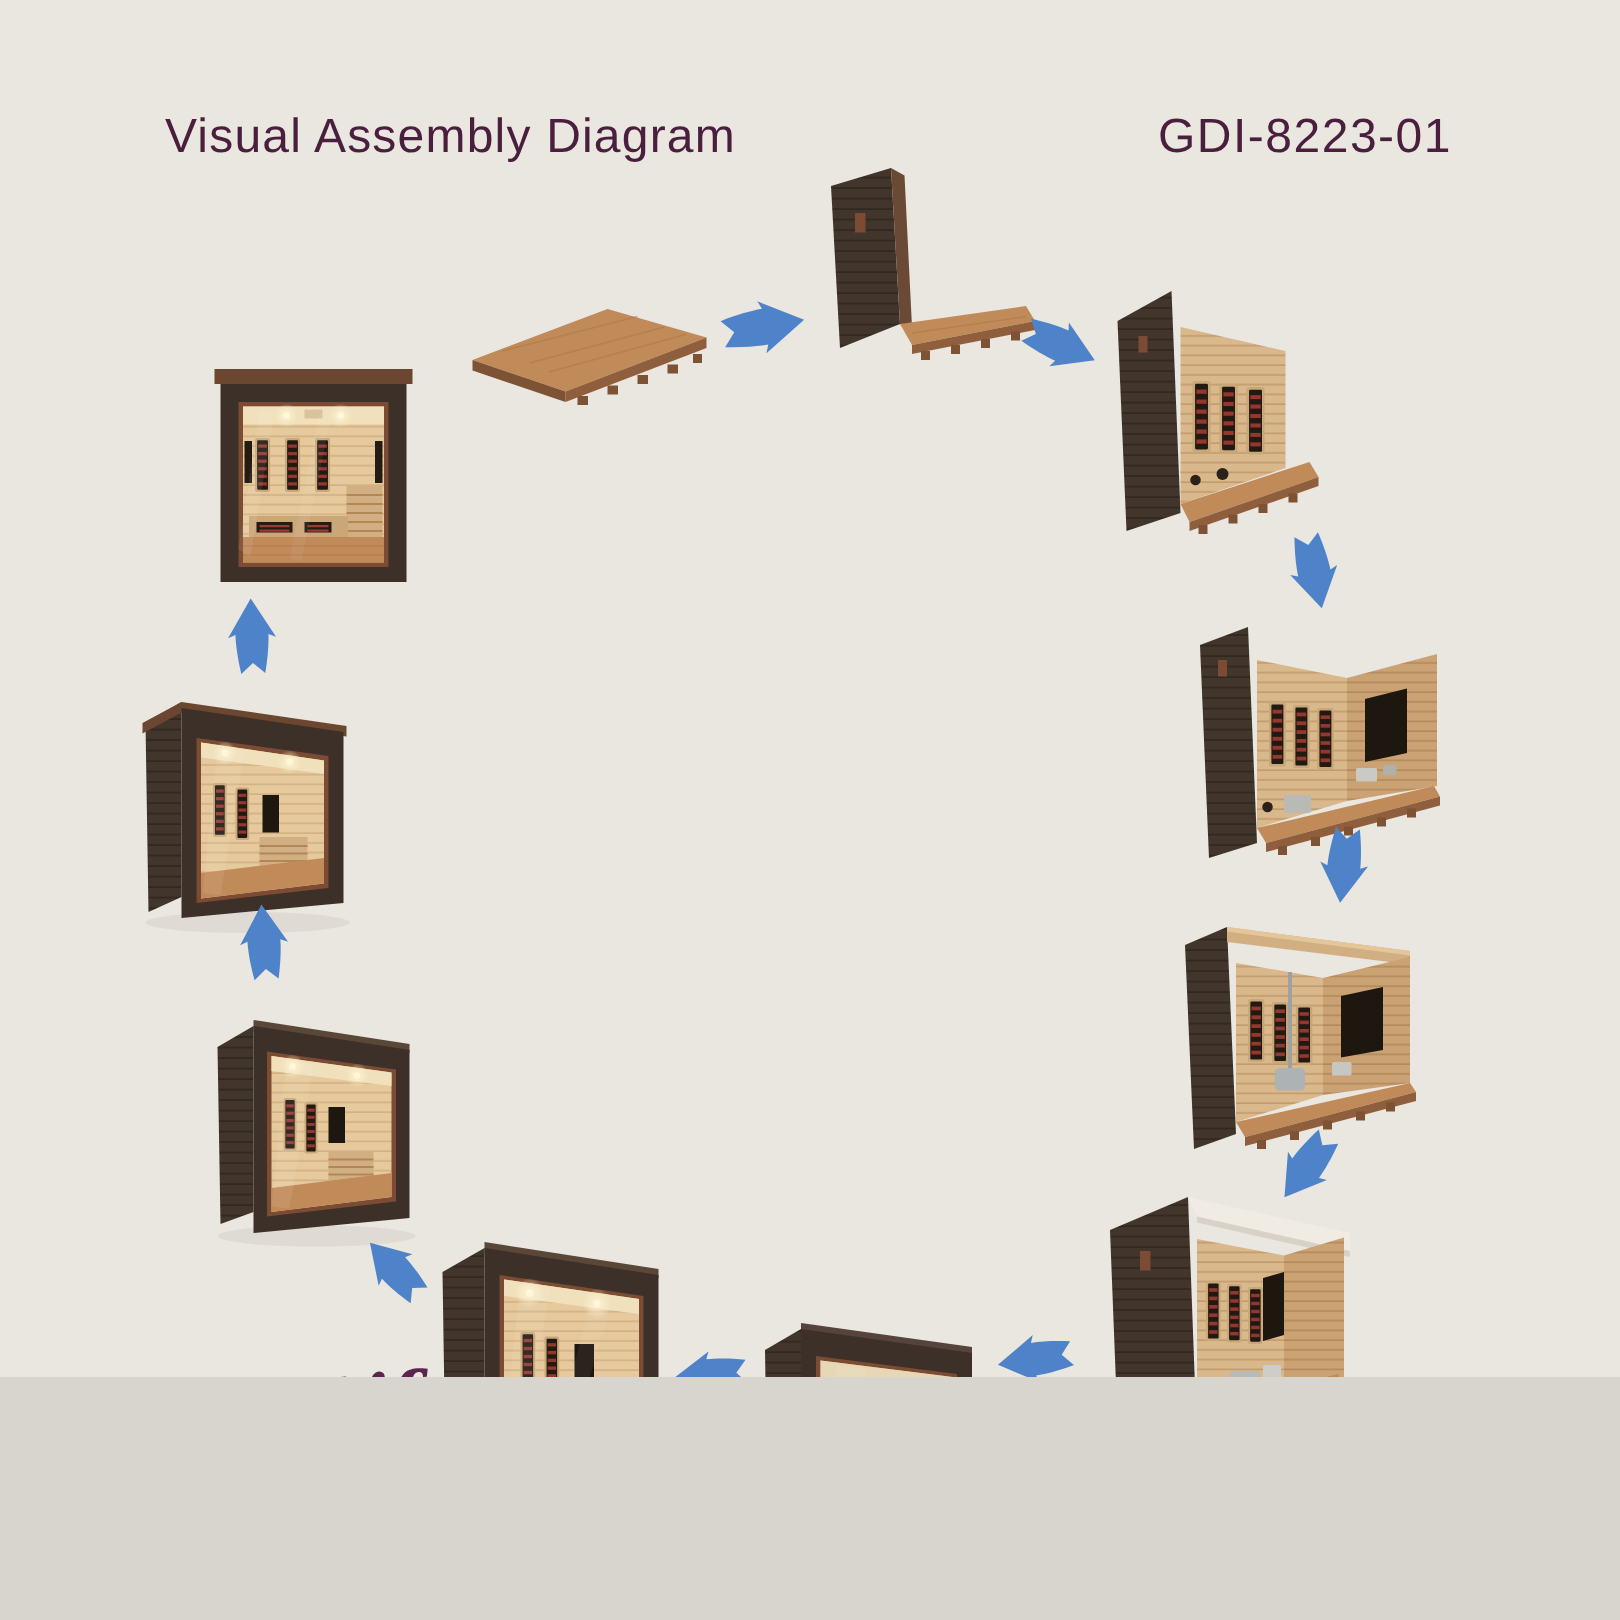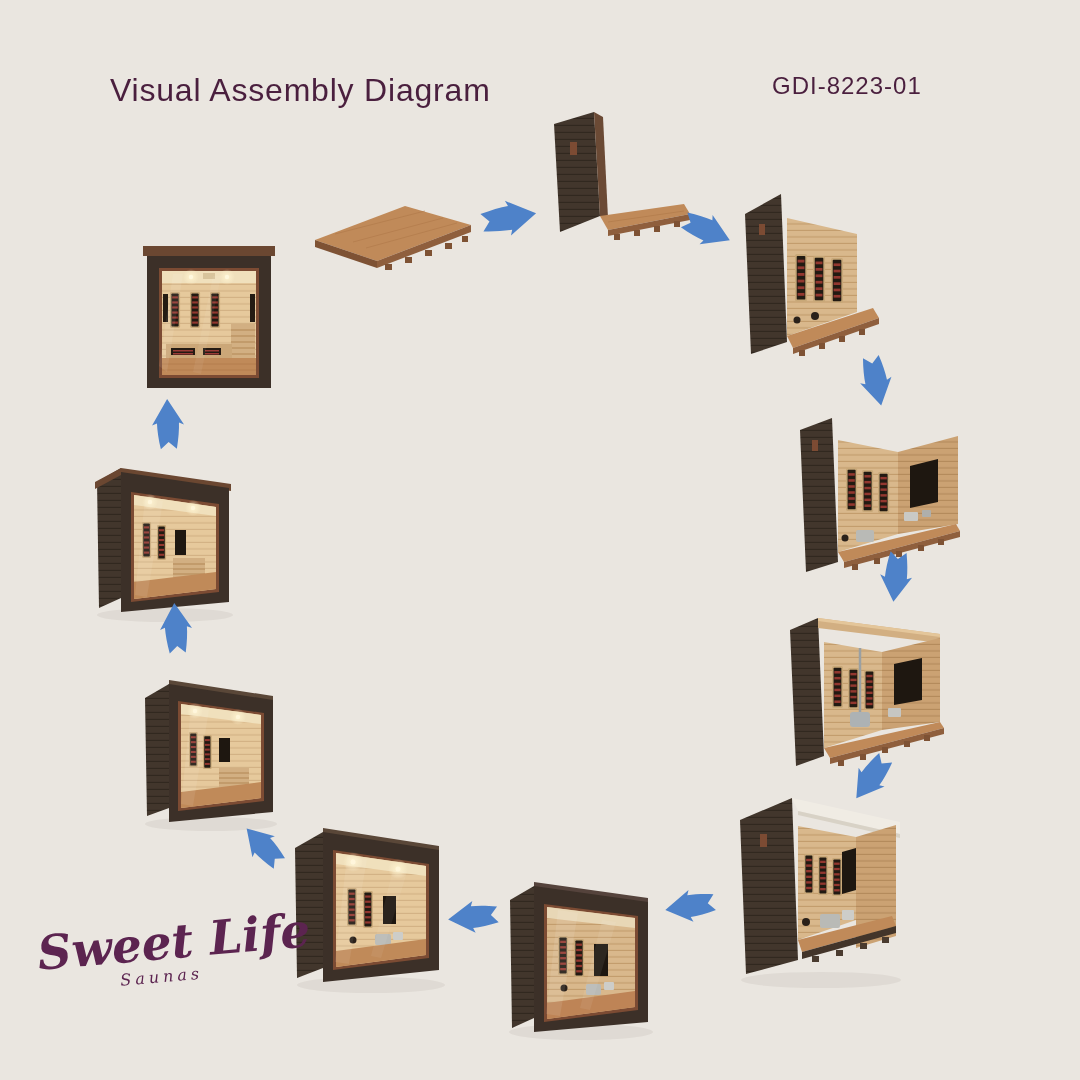--- a/index.html
+++ b/index.html
@@ -1,20 +1,20 @@
 <!DOCTYPE html>
 <html style="--bg: #EAE6E0; --title: #4A1F3E; --logo: #5C2450; --arrow: #4E82C9;"><head>
 <meta charset="utf-8">
 <style>
   html,body{margin:0;padding:0;background:#d8d4ce;}
-  .page{position:relative;width:1080px;height:1080px;overflow:hidden;
+  .page{position:relative;width:1080px;height:918px;overflow:hidden;
         background:var(--bg,#EAE6E0);font-family:"Liberation Sans",sans-serif;}
   .title{position:absolute;left:110px;top:72px;font-size:32px;font-weight:500;
          letter-spacing:.8px;color:var(--title,#4A1F3E);}
-  .code{position:absolute;left:772px;top:72px;font-size:24px;font-weight:500;
+  .code{position:absolute;left:772px;top:72px;font-size:32px;font-weight:500;
         letter-spacing:1px;color:var(--title,#4A1F3E);}
   .logo{position:absolute;left:38px;top:918px;width:250px;color:var(--logo,#5C2450);
         transform:rotate(-5deg);}
   .logo-brand{font-family:"DejaVu Serif",serif;font-style:italic;font-weight:bold;
               font-size:47px;line-height:1.05;white-space:nowrap;}
   .logo-sub{font-family:"DejaVu Serif",serif;font-style:italic;font-size:16px;
             letter-spacing:4px;margin-top:0;margin-left:80px;}
   svg.canvas{position:absolute;left:0;top:0;}
   .arrow{fill:var(--arrow,#4E82C9);}
 </style>

